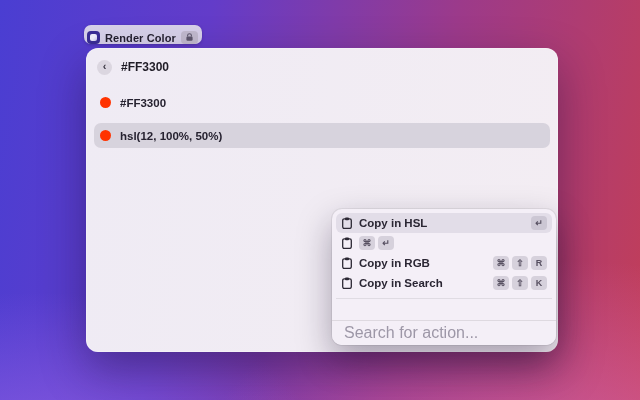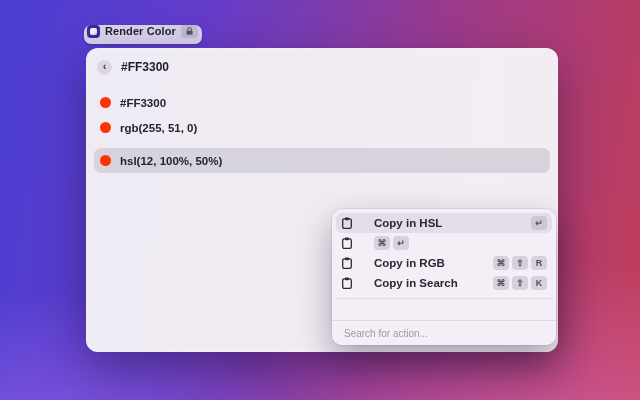--- a/index.html
+++ b/index.html
@@ -5,21 +5,21 @@
   html,body{margin:0;padding:0;}
   body{font-family:"Liberation Sans",sans-serif;-webkit-font-smoothing:antialiased;}
   .stage{position:relative;width:640px;height:400px;overflow:hidden;
     background:
       radial-gradient(95% 85% at 90% 118%, rgba(219,110,190,.65), rgba(219,110,190,0) 62%),
       radial-gradient(75% 75% at 6% 118%, rgba(146,98,230,.85), rgba(146,98,230,0) 60%),
       linear-gradient(100deg,#4a3ed2 0%,#633cc9 30%,#9c3a8a 65%,#c23e58 100%);
   }
 
   
-  .pill{position:absolute;left:84px;top:25px;height:19px;display:flex;align-items:flex-start;
+  .pill{position:absolute;left:84px;top:25px;height:19px;display:flex;align-items:flex-end;
     gap:5px;padding:0 4px 0 3px;border-radius:7px;background:rgba(226,221,236,.92);
     box-shadow:0 1px 3px rgba(20,10,50,.25);}
   .ext-icon{width:13px;height:13px;border-radius:4px;background:#3a2d96;position:relative;}
   .ext-icon::after{content:"";position:absolute;left:3px;top:3px;width:7px;height:7px;border-radius:2px;
     background:linear-gradient(135deg,#f0eefc 55%,#c8c2f0 100%);}
   .pill-label{font-size:11px;font-weight:700;color:#231f2e;letter-spacing:.1px;}
   .pill-badge{width:17px;height:13px;border-radius:4px;background:#c2bace;display:flex;align-items:center;justify-content:center;}
 
   
   .window{position:absolute;left:86px;top:48px;width:472px;height:304px;border-radius:12px;
@@ -34,33 +34,33 @@
   .row{display:flex;align-items:center;gap:9px;height:25px;margin:0 8px;padding:0 6px;border-radius:7px;}
   .row.selected{background:#d7d3dd;margin-top:8px;}
   .dot{width:11px;height:11px;border-radius:50%;flex:0 0 auto;}
   .row-label{font-size:11.5px;font-weight:600;color:#262230;}
 
   
   .panel{position:absolute;left:332px;top:209px;width:224px;height:136px;border-radius:10px;
     background:#f4eff7;box-shadow:0 14px 34px rgba(20,8,40,.35), 0 0 0 1px rgba(0,0,0,.06);
     overflow:hidden;display:flex;flex-direction:column;}
   .panel-rows{height:112px;overflow:hidden;padding:4px 4px 0 4px;box-sizing:border-box;}
-  .action-row{display:flex;align-items:center;gap:22px;height:20px;padding:0 5px;border-radius:6px;}
+  .action-row{display:flex;align-items:center;gap:7px;height:20px;padding:0 5px;border-radius:6px;}
   .action-row.selected{background:#e2dde8;}
   .action-icon{width:11px;display:flex;align-items:center;justify-content:center;flex:0 0 auto;}
   .action-label{font-size:11.5px;font-weight:600;color:#2a2633;flex:1 1 auto;white-space:nowrap;}
   .keys{display:flex;gap:3px;}
   .key{min-width:10px;height:14px;padding:0 3px;border-radius:4px;background:#d6d1dc;color:#564f60;
     font-size:9px;font-weight:700;display:flex;align-items:center;justify-content:center;}
   .action-row.selected .key{background:#ccc7d4;}
   .panel-divider{height:1px;background:rgba(0,0,0,.08);margin:5px 0;}
   .panel-search{height:24px;border-top:1px solid rgba(0,0,0,.09);display:flex;align-items:center;
     padding:0 10px;background:#f4eff7;flex:0 0 auto;}
   .panel-search input{border:none;outline:none;background:transparent;width:100%;
-    font-family:"Liberation Sans",sans-serif;font-size:10px;color:#3a3543;}
+    font-family:"Liberation Sans",sans-serif;font-size:16px;color:#3a3543;}
   .panel-search input::placeholder{color:#9d97a7;}
 </style>
 </head>
 <body>
 
 <div class="stage">
 
   <div class="pill">
     <div class="ext-icon"></div>
     <span class="pill-label">Render Color</span>
@@ -77,24 +77,20 @@
       <div class="back-btn">
         <span>‹</span>
       </div>
       <span class="win-title">#FF3300</span>
     </div>
 
     <div class="list">
       <div class="row">
         <span class="dot" style="background: rgb(255, 51, 0);"></span>
         <span class="row-label">#FF3300</span>
-      </div>
-      <div class="row">
-        <span class="dot" style="background: rgb(255, 51, 0);"></span>
-        <span class="row-label">rgb(255, 51, 0)</span>
       </div>
       <div class="row selected">
         <span class="dot" style="background: rgb(255, 51, 0);"></span>
         <span class="row-label">hsl(12, 100%, 50%)</span>
       </div>
     </div>
   </div>
 
   <div class="panel">
     <div class="panel-rows">

